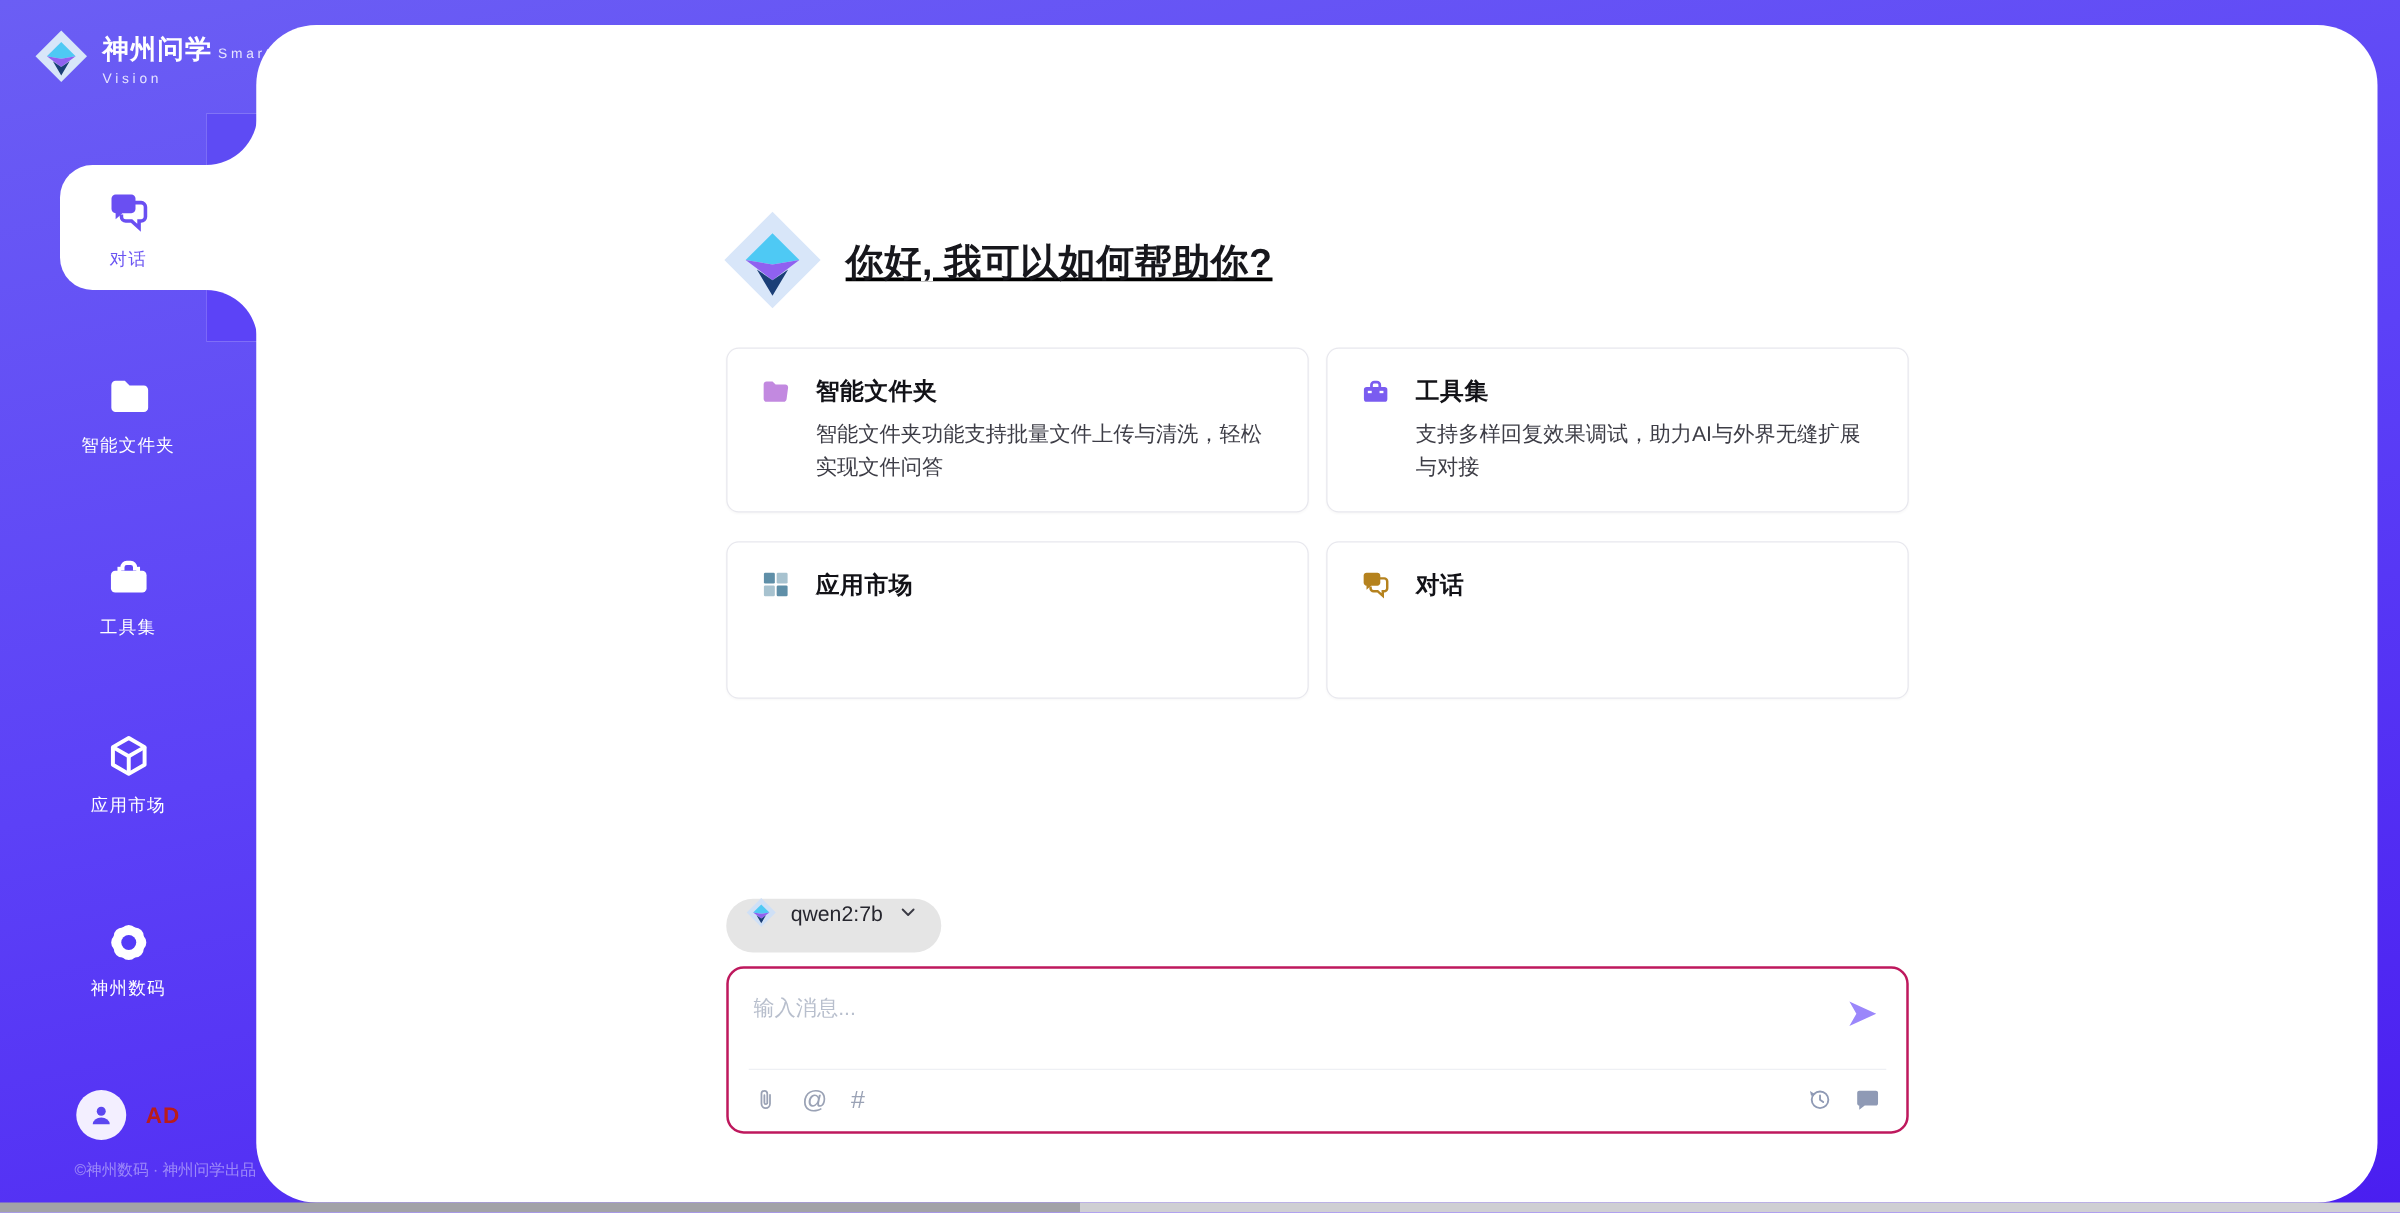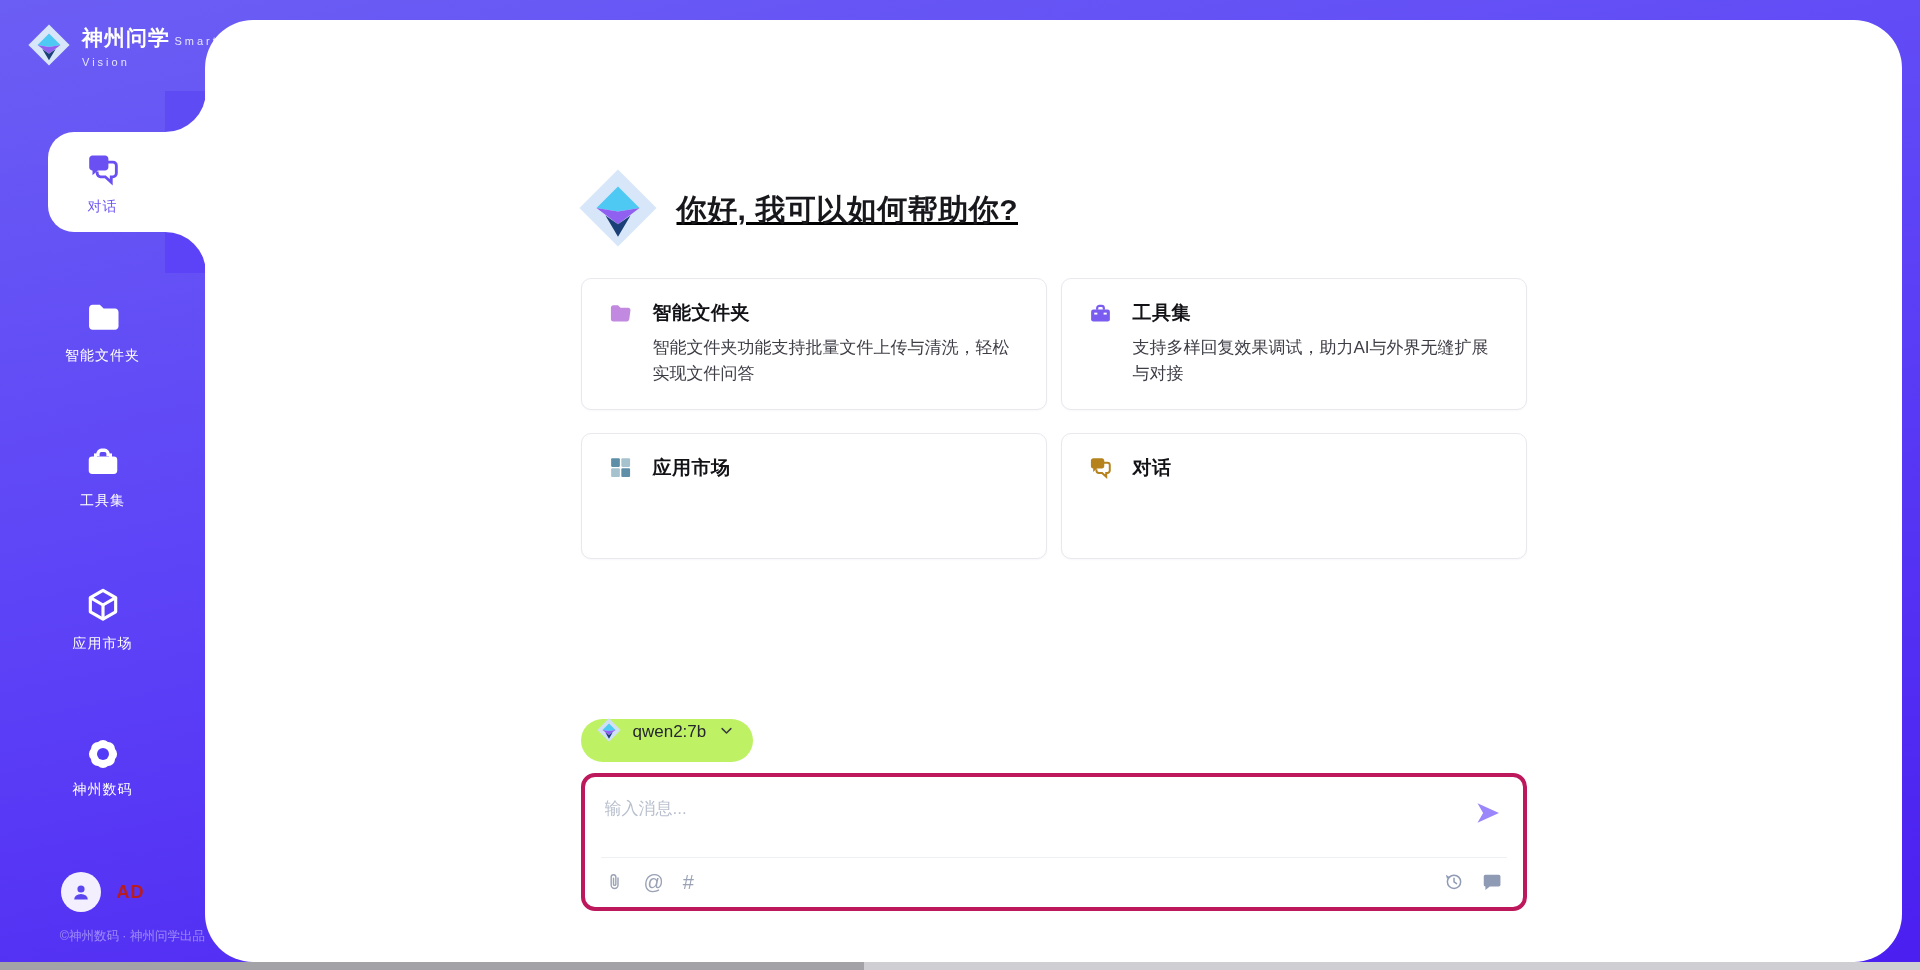--- a/index.html
+++ b/index.html
@@ -65,26 +65,26 @@
     padding:21px 24px 21px 26px; min-height:126px; cursor:pointer;
     box-shadow:0 1px 2px rgba(20,20,40,.03); }
   .card-head { display:flex; align-items:center; gap:20px; }
   .card-title { font-size:19px; font-weight:700; color:#121217; letter-spacing:.5px; }
   .card-desc { margin:9px 0 0 45px; font-size:17px; line-height:1.55; color:#3d3d46; }
   .ci { width:25px; height:25px; flex:0 0 25px; }
   .ci-folder { color:#c289e0; } .ci-toolbox { color:#7a5cf0; }
   .ci-grid { color:#5f8fa8; } .ci-chat { color:#b5821e; }
 
   .model-pill { margin-top:160px; display:flex; align-items:center; gap:11px;
-    width:max-content; height:43px; padding:0 19px 16px 15px; background:#bef264;
+    width:max-content; height:43px; padding:0 19px 16px 15px; background:#e5e5e5;
     border-radius:22px; cursor:pointer; }
   .model-name { font-size:17px; color:#26262e; }
   .chev { color:#3a3a44; margin-left:2px; }
 
-  .composer { margin-top:11px; width:946px; border:4px solid #be185d; border-radius:14px;
+  .composer { margin-top:11px; width:946px; border:2px solid #be185d; border-radius:14px;
     background:#fff; padding:14px 20px 10px 20px; }
   .composer-top { display:flex; align-items:flex-start; }
   .composer textarea { flex:1; height:58px; border:none; outline:none; resize:none;
     font-family:"Liberation Sans","DejaVu Sans",sans-serif; font-size:17px; color:#33333b;
     padding-top:6px; background:transparent; }
   .composer textarea::placeholder { color:#b8bfcd; }
   .send-btn { width:30px; height:30px; border:none; background:transparent; cursor:pointer;
     color:#9b87fb; margin-top:8px; }
   .composer-divider { border-top:1px solid #eef0f4; margin:8px -4px 0 -4px; }
   .composer-bottom { display:flex; align-items:center; justify-content:space-between;

